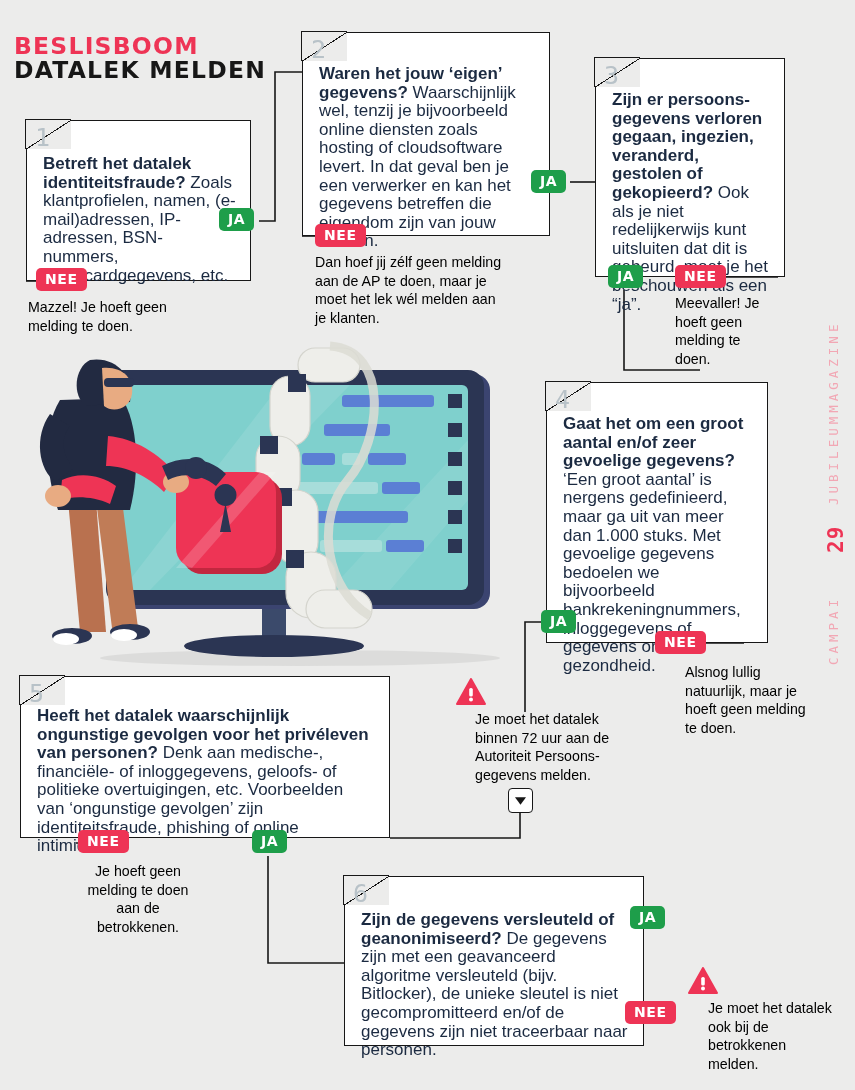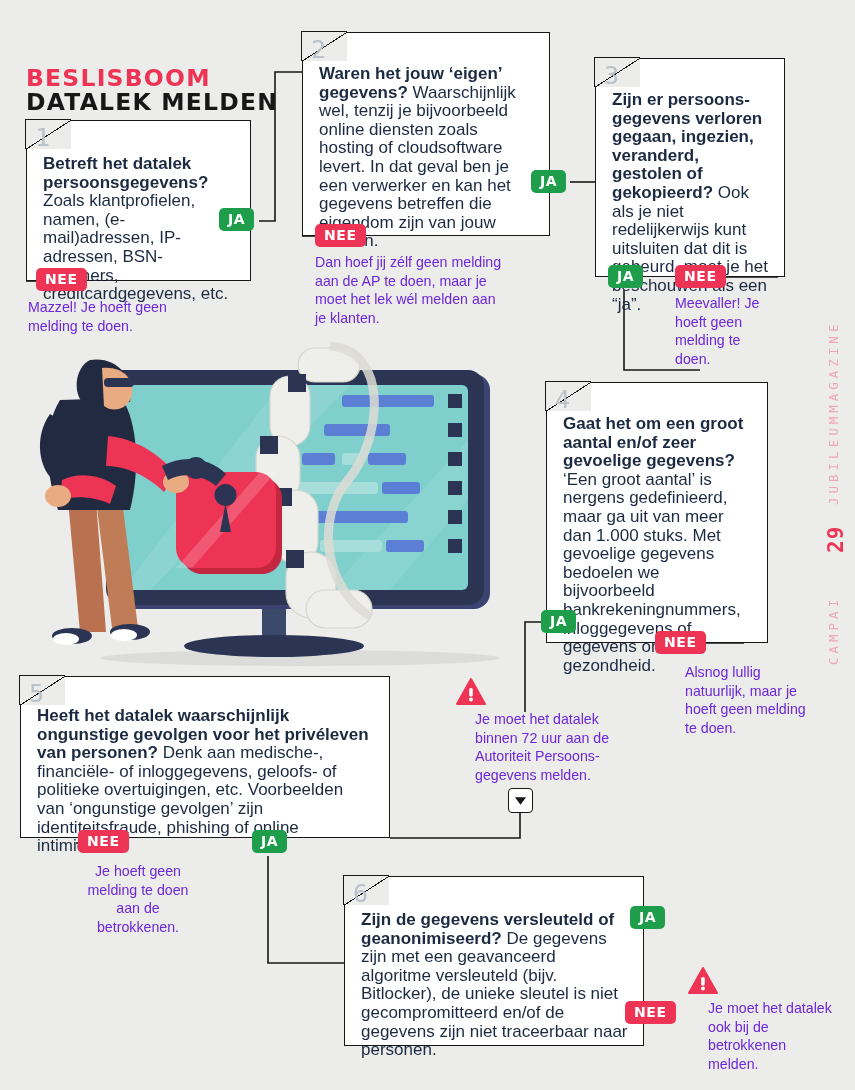--- a/index.html
+++ b/index.html
@@ -68,26 +68,26 @@
   }
   .badge.ja{background:#1e9e4a;}
   .badge.nee{background:#ee3455;}
 
   
   .note{
     position:absolute;
     z-index:4;
     font-size:14.2px;
     line-height:18.6px;
-    color:#6d28d9;
+    color:#000000;
   }
   .note.bold{font-weight:normal;margin-left:20px;}
 
   
-  #title{position:absolute;left:26px;top:34px;z-index:5;margin-top:32px;}
+  #title{position:absolute;left:14px;top:34px;z-index:5;}
   #title .l1,#title .l2{
     font-family:"DejaVu Sans", sans-serif;
     font-weight:bold;
     font-size:23px;
     letter-spacing:1.2px;
     line-height:24px;
     transform:scaleX(1.02);
     transform-origin:left center;
   }
   #title .l1{color:#ee3455;}
@@ -248,21 +248,21 @@
 
       <path d="M132,126 C154,114 180,118 196,134 L186,146 C172,134 152,132 138,140 Z" fill="#2b3553"></path>
       <circle cx="166" cy="128" r="11" fill="#2b3553"></circle>
     </g>
   </svg>
 
   <div class="card" style="left:26px;top:120px;width:225px;height:161px;">
     <div class="corner"></div>
     <div class="num">1</div>
     <div class="body" style="padding-top:34px;">
-      <span class="q">Betreft het datalek persoonsgegevens?</span>
+      <span class="q">Betreft het datalek identiteitsfraude?</span>
       <span class="a">Zoals klantprofielen, namen, (e-mail)adressen, IP-adressen, BSN-nummers, creditcardgegevens, etc.</span>
     </div>
   </div>
   <div class="badge ja" style="left:219px;top:208px;">JA</div>
   <div class="badge nee" style="left:36px;top:268px;">NEE</div>
   <div class="note" style="left:28px;top:298px;width:180px;">Mazzel! Je hoeft geen melding te doen.</div>
 
   <div class="card" style="left:302px;top:32px;width:248px;height:204px;">
     <div class="corner"></div>
     <div class="num">2</div>

